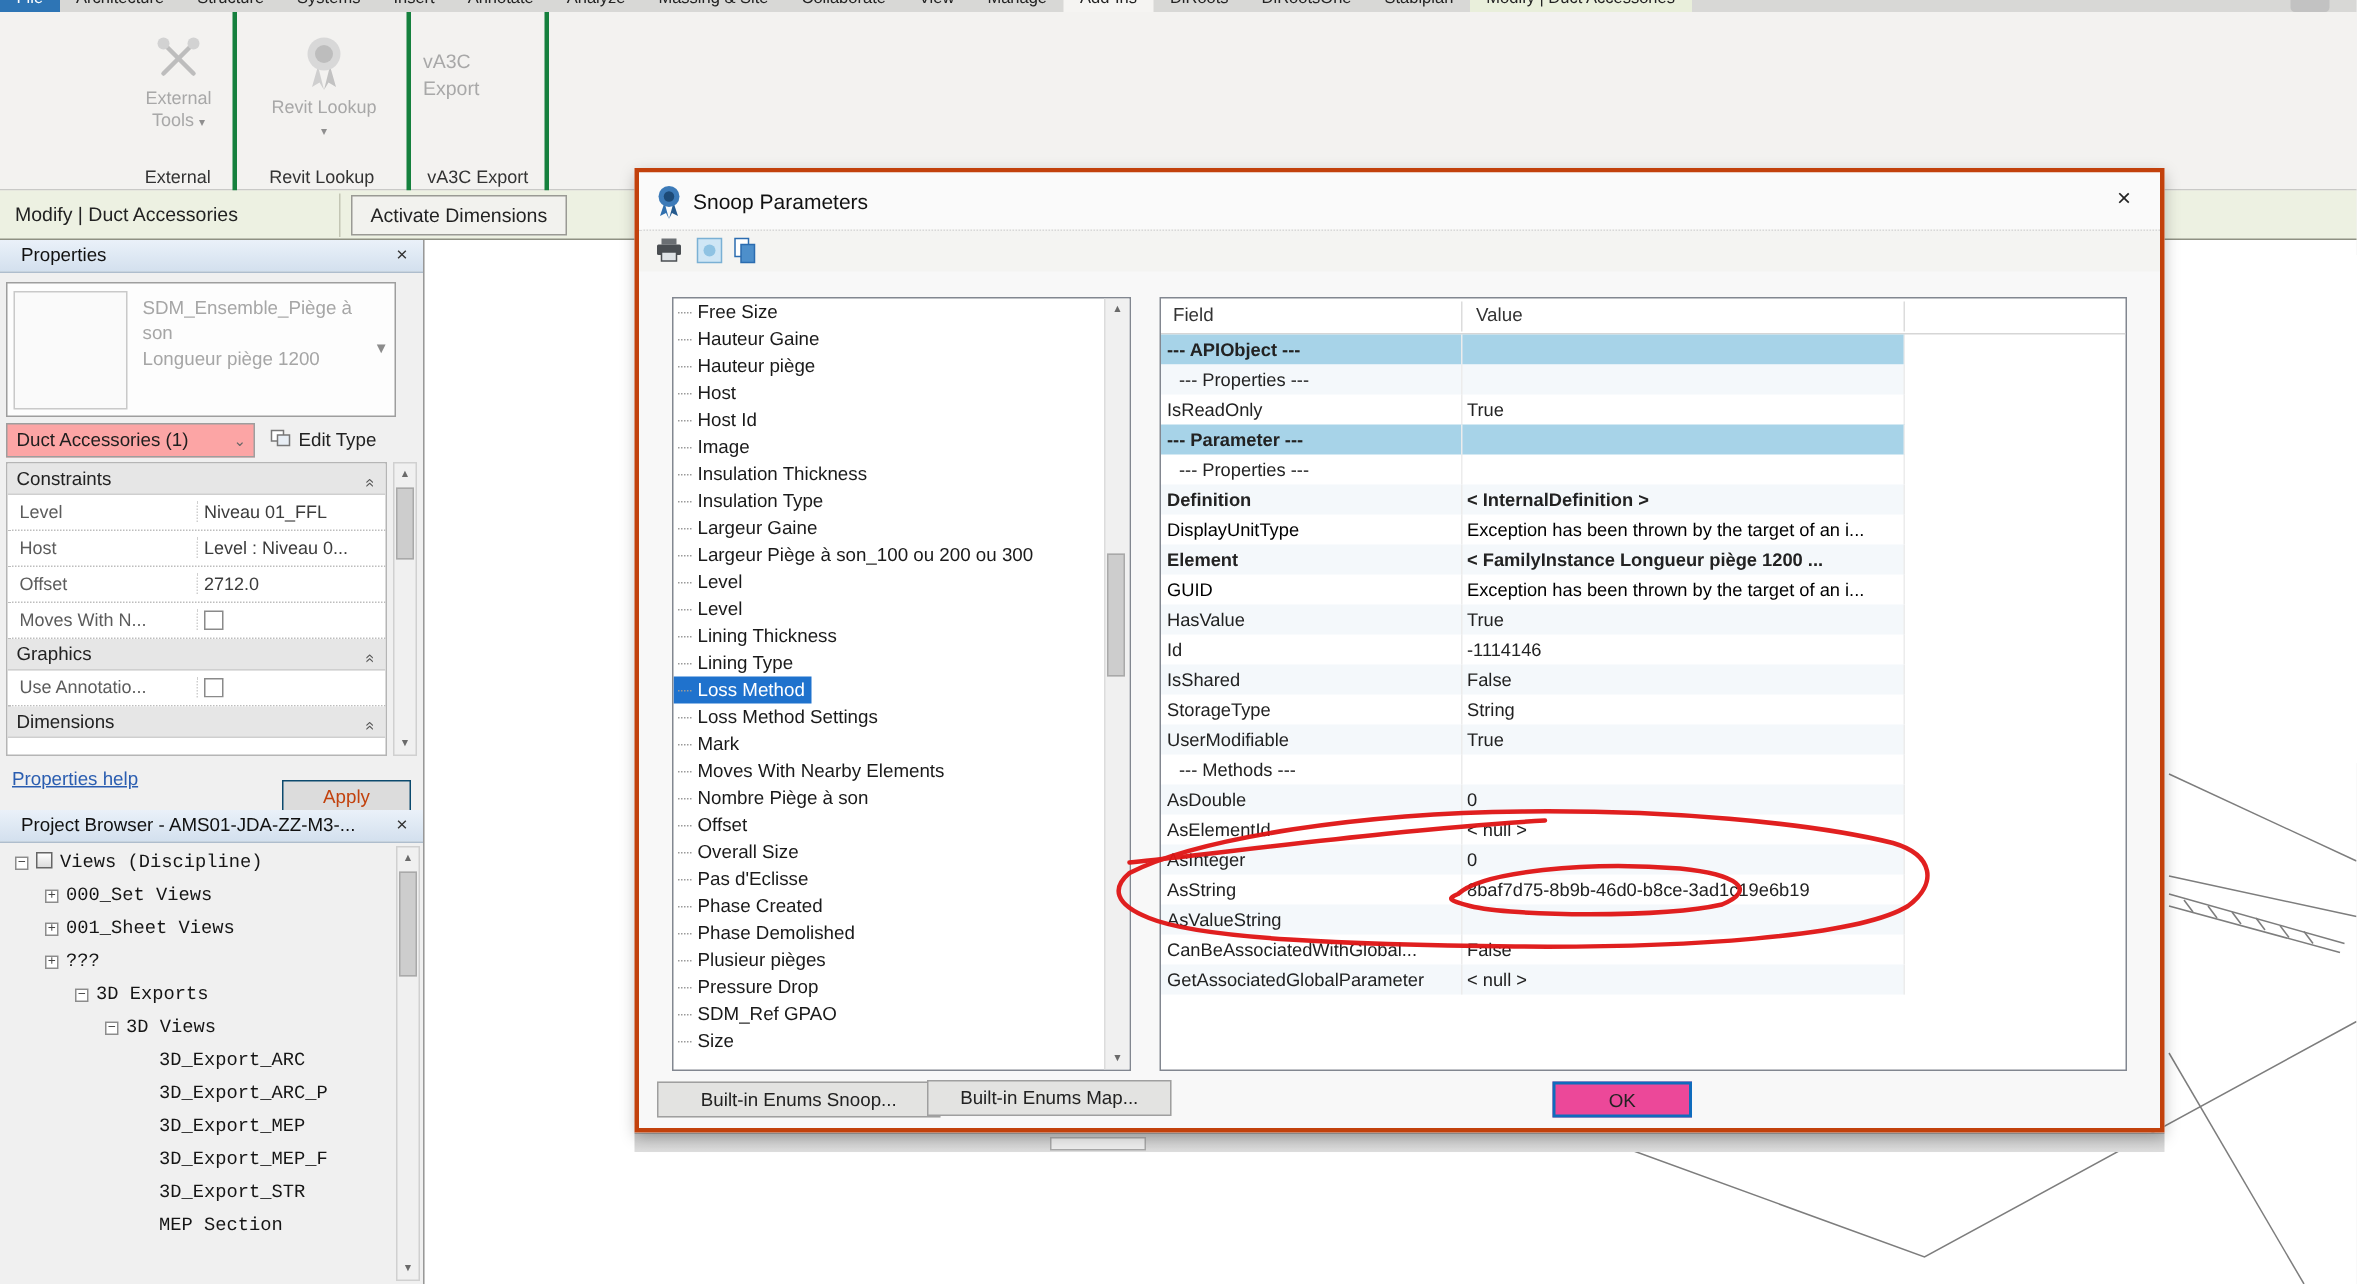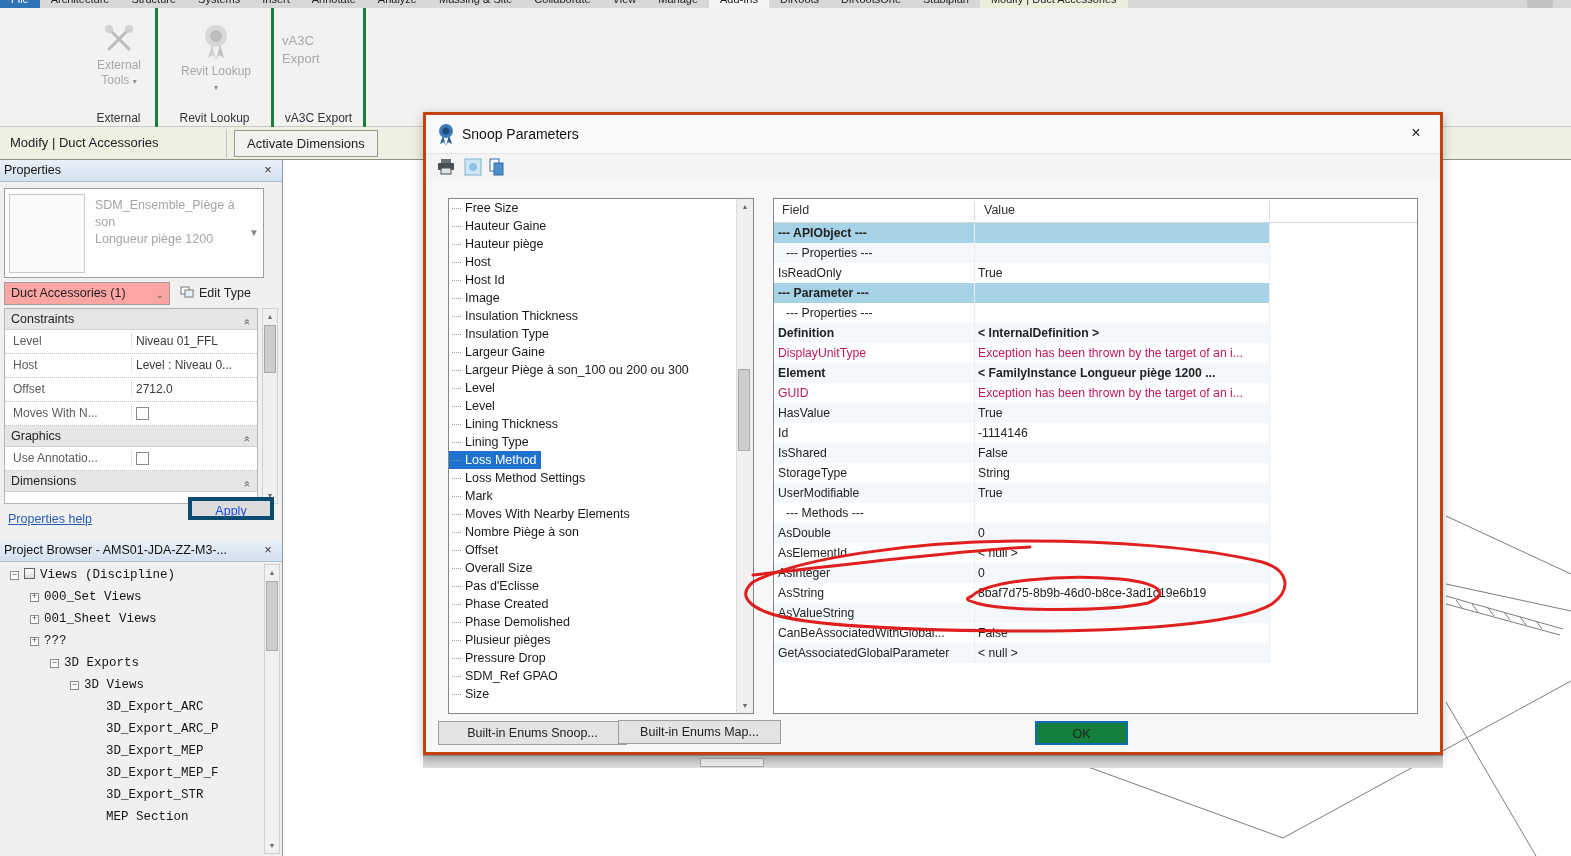--- a/index.html
+++ b/index.html
@@ -42,21 +42,21 @@
   
   #canvas { position:absolute; left:283px; top:160px; width:1288px; height:696px; background:#fff; z-index:1; }
   #bg-scrollbar { position:absolute; left:423px; top:755px; width:1020px; height:13px;
     background:linear-gradient(#c6c6c6,#dedede); border-top:1px solid #9f9f9f; z-index:4; }
   #bg-scroll-thumb { position:absolute; left:277px; top:2px; width:64px; height:9px;
     background:#ededed; border:1px solid #a8a8a8; }
 
   
   .dock { position:absolute; left:0; width:283px; background:#f0f0f0; border-right:1px solid #989898; z-index:10; }
   .dock-title { height:22px; background:linear-gradient(#eaf1f9,#d3e0ee); border-bottom:1px solid #aebdcd;
-    font-size:12.5px; color:#111; line-height:21px; padding-left:4px; position:relative; }
+    font-size:12.5px; color:#111; line-height:21px; padding-left:14px; position:relative; }
   .dock-close { position:absolute; right:6px; top:2px; width:16px; height:16px; text-align:center;
     font-size:13px; color:#333; line-height:16px; cursor:default; }
 
   #properties-panel { top:160px; height:380px; }
   #type-selector { position:absolute; left:4px; top:28px; width:260px; height:90px; background:#fdfdfd;
     border:1px solid #9e9e9e; }
   #type-preview { position:absolute; left:4px; top:5px; width:76px; height:79px; background:#fafafa; border:1px solid #c9c9c9; }
   #type-text { position:absolute; left:90px; top:8px; width:148px; color:#a6a6a6; font-size:12.5px; line-height:17px; }
   #type-dd { position:absolute; right:4px; top:38px; color:#8c8c8c; font-size:10px; }
   #cat-row { position:absolute; left:4px; top:122px; width:275px; height:24px; }
@@ -73,22 +73,22 @@
   .pg-section .chev { position:absolute; right:8px; top:3px; color:#555; transform:rotate(-90deg); font-size:11px; }
   .pg-row { height:24px; border-bottom:1px dotted #bdbdbd; position:relative; }
   .pg-row .pl { position:absolute; left:8px; top:4px; width:112px; color:#5c5c5c; white-space:nowrap; overflow:hidden; }
   .pg-row .pv { position:absolute; left:126px; top:4px; width:120px; color:#3c3c3c; white-space:nowrap; overflow:hidden;
     border-left:1px dotted #cfcfcf; padding-left:4px; }
   .pg-check { width:13px; height:13px; border:1px solid #8a8a8a; background:#fff; margin-top:1px; }
   #prop-vscroll { position:absolute; right:4px; top:148px; width:16px; height:196px; background:#f0f0f0; border:1px solid #d0d0d0; }
   .sb-arrow { height:15px; text-align:center; font-size:7px; color:#6a6a6a; line-height:15px; }
   .sb-thumb { position:absolute; left:1px; width:12px; background:#cdcdcd; border:1px solid #a9a9a9; }
   #prop-footer-link { position:absolute; left:8px; top:352px; color:#2a5db0; text-decoration:underline; font-size:12.5px; }
-  #prop-apply { position:absolute; left:188px; top:337px; width:86px; height:23px; background:#dcdcdc;
-    border:4px solid #0c4a6e; color:#1d4ed8; text-align:center; line-height:21px; font-size:12.5px; }
+  #prop-apply { position:absolute; left:188px; top:360px; width:86px; height:23px; background:#dcdcdc;
+    border:1px solid #0c4a6e; color:#c2410c; text-align:center; line-height:21px; font-size:12.5px; }
 
   #project-browser { top:540px; height:316px; }
   #tree { position:absolute; left:2px; top:24px; width:262px; bottom:0; background:#f0f0f0; overflow:hidden; }
   .tree-row { height:22px; line-height:22px; white-space:nowrap; font-size:12.5px; color:#151515;font-family:Liberation Mono, monospace; }
   .expander { display:inline-block; width:9px; height:9px; border:1px solid #8c8c8c; background:#fff;
     line-height:7px; font-size:9px; text-align:center; color:#444; vertical-align:1px; margin-right:5px; }
   .tree-icon { display:inline-block; width:11px; height:11px; border:1px solid #666; vertical-align:-1px; margin-right:5px;
     background:linear-gradient(#fff,#dcdcdc); }
   #pb-vscroll { position:absolute; right:2px; top:24px; width:16px; height:290px; background:#f0f0f0; border:1px solid #d0d0d0; }
 
@@ -115,29 +115,29 @@
   .thead { height:24px; border-bottom:1px solid #d6d6d6; position:relative; font-size:12.5px; color:#333; }
   .thead .f { position:absolute; left:8px; top:4px; } .thead .v { position:absolute; left:210px; top:4px; }
   .thead .cdiv { position:absolute; top:2px; width:1px; height:20px; background:#dcdcdc; }
   .trow { width:496px; height:20px; position:relative; font-size:12.2px; color:#222; }
   .trow:nth-child(even) { background:#f4f8fb; }
   .trow .f { position:absolute; left:4px; top:3px; width:194px; white-space:nowrap; overflow:hidden; }
   .trow .v { position:absolute; left:204px; top:3px; width:288px; white-space:nowrap; overflow:hidden; }
   .trow.selected { background:#a7d3e8;font-weight:bold; }
   .trow.subheader .f { padding-left:8px; }
   .trow.bold .f, .trow.bold .v { font-weight:bold; }
-  .trow.red .f, .trow.red .v { color:#be185d; }
+  .trow.red .f, .trow.red .v { color:#000000; }
   .trow .vline { position:absolute; left:200px; top:0; width:1px; height:20px; background:#ececec; }
   .trow .rline { position:absolute; left:495px; top:0; width:1px; height:20px; background:#ececec; }
 
   .dlg-btn { position:absolute; height:24px; background:#e3e3e1; border:1px solid #9f9f9f;
     font-size:12.5px; color:#222; text-align:center; line-height:22px; }
   #btn-enums-snoop { left:12px; top:606px; width:189px; }
   #btn-enums-map  { left:192px; top:605px; width:163px; }
-  #btn-ok { left:609px; top:606px; width:93px; height:24px; background:#15803d; border:2px solid #0f6cbd; }
+  #btn-ok { left:609px; top:606px; width:93px; height:24px; background:#ec4899; border:2px solid #0f6cbd; }
 
   svg { display:block; }
   #annotation-layer { position:absolute; left:0; top:0; z-index:50; pointer-events:none; }
 </style>
 </head>
 <body>
 
 <div id="tab-bar">
     <div class="tab file">
       <span>File</span>

